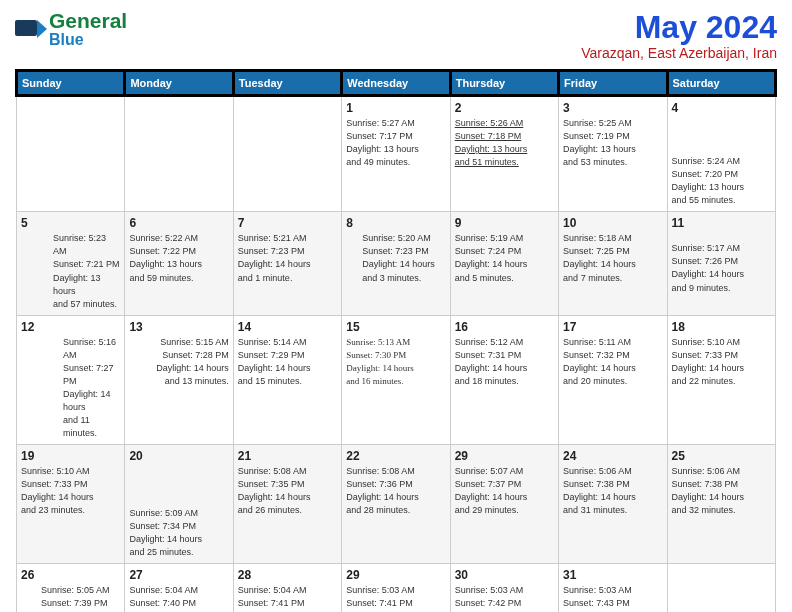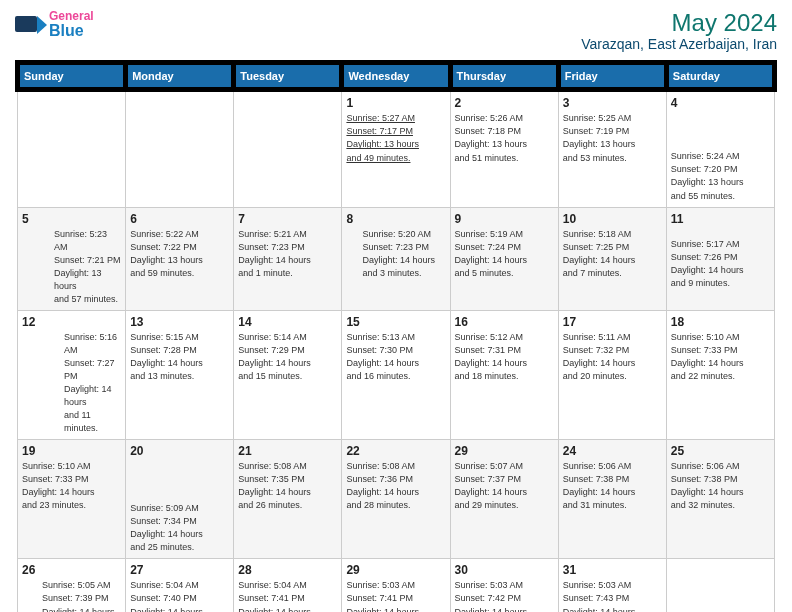--- a/index.html
+++ b/index.html
@@ -27,42 +27,42 @@
     }
     .logo-row {
       display: flex;
       align-items: center;
       gap: 2px;
     }
     .title-block {
       text-align: right;
     }
     .month-title {
-      font-size: 24px;
-      font-weight: normal;
-      color: #0f766e;
+      font-size: 32px;
+      font-weight: bold;
+      color: #1d4ed8;
       line-height: 1.1;
     }
     .location {
       font-size: 14px;
-      color: #0c4a6e;
+      color: #b91c1c;
     }
     table {
       width: 100%;
       border-collapse: collapse;
       table-layout: fixed;
     }
     thead tr th {
       background-color: #1a6dab;
       color: #fff;
       font-size: 11px;
       font-weight: bold;
       padding: 5px 4px;
       text-align: left;
-      border: 5px solid #000000;
+      border: 3px solid #000000;
     }
     tbody tr td {
       vertical-align: top;
       border: 1px solid #ccc;
       padding: 4px 4px 4px 4px;
       font-size: 9.5px;
       color: #222;
       height: 78px;
       background: #fff;
     }
@@ -87,21 +87,21 @@
 
 <div class="page">
   <div class="header">
     <div class="logo">
       <div class="logo-row">
         <svg width="32" height="22" viewBox="0 0 32 22">
           <rect x="0" y="2" width="22" height="16" rx="2" fill="#1a3a5c"></rect>
           <polygon points="22,2 32,11 22,20" fill="#1a7fc1"></polygon>
         </svg>
         <div style="display:flex;flex-direction:column;line-height:1.05;">
-          <span style="font-size:12px;font-weight:bold;color:#ec4899;">General</span>
+          <span style="font-size:21px;font-weight:bold;color:#15803d;">General</span>
           <span style="font-size:16px;font-weight:bold;color:#1a7fc1;">Blue</span>
         </div>
       </div>
     </div>
     <div class="title-block">
       <div class="month-title">May 2024</div>
       <div class="location">Varazqan, East Azerbaijan, Iran</div>
     </div>
   </div>
 
@@ -117,28 +117,28 @@
           <th>Saturday</th>
         </tr>
     </thead>
     <tbody id="calendar-body">
     <tr>
           <td class="empty-cell"></td>
           <td class="empty-cell"></td>
           <td class="empty-cell"></td>
           <td>
             <div class="day-num">1</div>
-            <div class="day-info" style="white-space: pre-line; text-decoration: underline;">Sunrise: 5:27 AM
+            <div class="day-info" style="white-space: pre-line;">Sunrise: 5:27 AM
 Sunset: 7:17 PM
 Daylight: 13 hours
 and 49 minutes.</div>
           </td>
           <td>
             <div class="day-num">2</div>
-            <div class="day-info" style="white-space: pre-line;">Sunrise: 5:26 AM
+            <div class="day-info" style="white-space: pre-line; text-decoration: underline;">Sunrise: 5:26 AM
 Sunset: 7:18 PM
 Daylight: 13 hours
 and 51 minutes.</div>
           </td>
           <td>
             <div class="day-num">3</div>
             <div class="day-info" style="white-space: pre-line;">Sunrise: 5:25 AM
 Sunset: 7:19 PM
 Daylight: 13 hours
 and 53 minutes.</div>
@@ -205,35 +205,35 @@
         <tr>
           <td>
             <div class="day-num">12</div>
             <div class="day-info" style="white-space: pre-line; margin-left: 42px;">Sunrise: 5:16 AM
 Sunset: 7:27 PM
 Daylight: 14 hours
 and 11 minutes.</div>
           </td>
           <td>
             <div class="day-num">13</div>
-            <div class="day-info" style="white-space: pre-line;">Sunrise: 5:15 AM
+            <div class="day-info" style="white-space: pre-line; text-align: right;">Sunrise: 5:15 AM
 Sunset: 7:28 PM
 Daylight: 14 hours
 and 13 minutes.</div>
           </td>
           <td>
             <div class="day-num">14</div>
             <div class="day-info" style="white-space: pre-line;">Sunrise: 5:14 AM
 Sunset: 7:29 PM
 Daylight: 14 hours
 and 15 minutes.</div>
           </td>
           <td>
             <div class="day-num">15</div>
-            <div class="day-info" style="white-space: pre-line;">Sunrise: 5:13 AM
+            <div class="day-info" style="white-space: pre-line; font-family: Liberation Serif, serif;">Sunrise: 5:13 AM
 Sunset: 7:30 PM
 Daylight: 14 hours
 and 16 minutes.</div>
           </td>
           <td>
             <div class="day-num">16</div>
             <div class="day-info" style="white-space: pre-line;">Sunrise: 5:12 AM
 Sunset: 7:31 PM
 Daylight: 14 hours
 and 18 minutes.</div>

